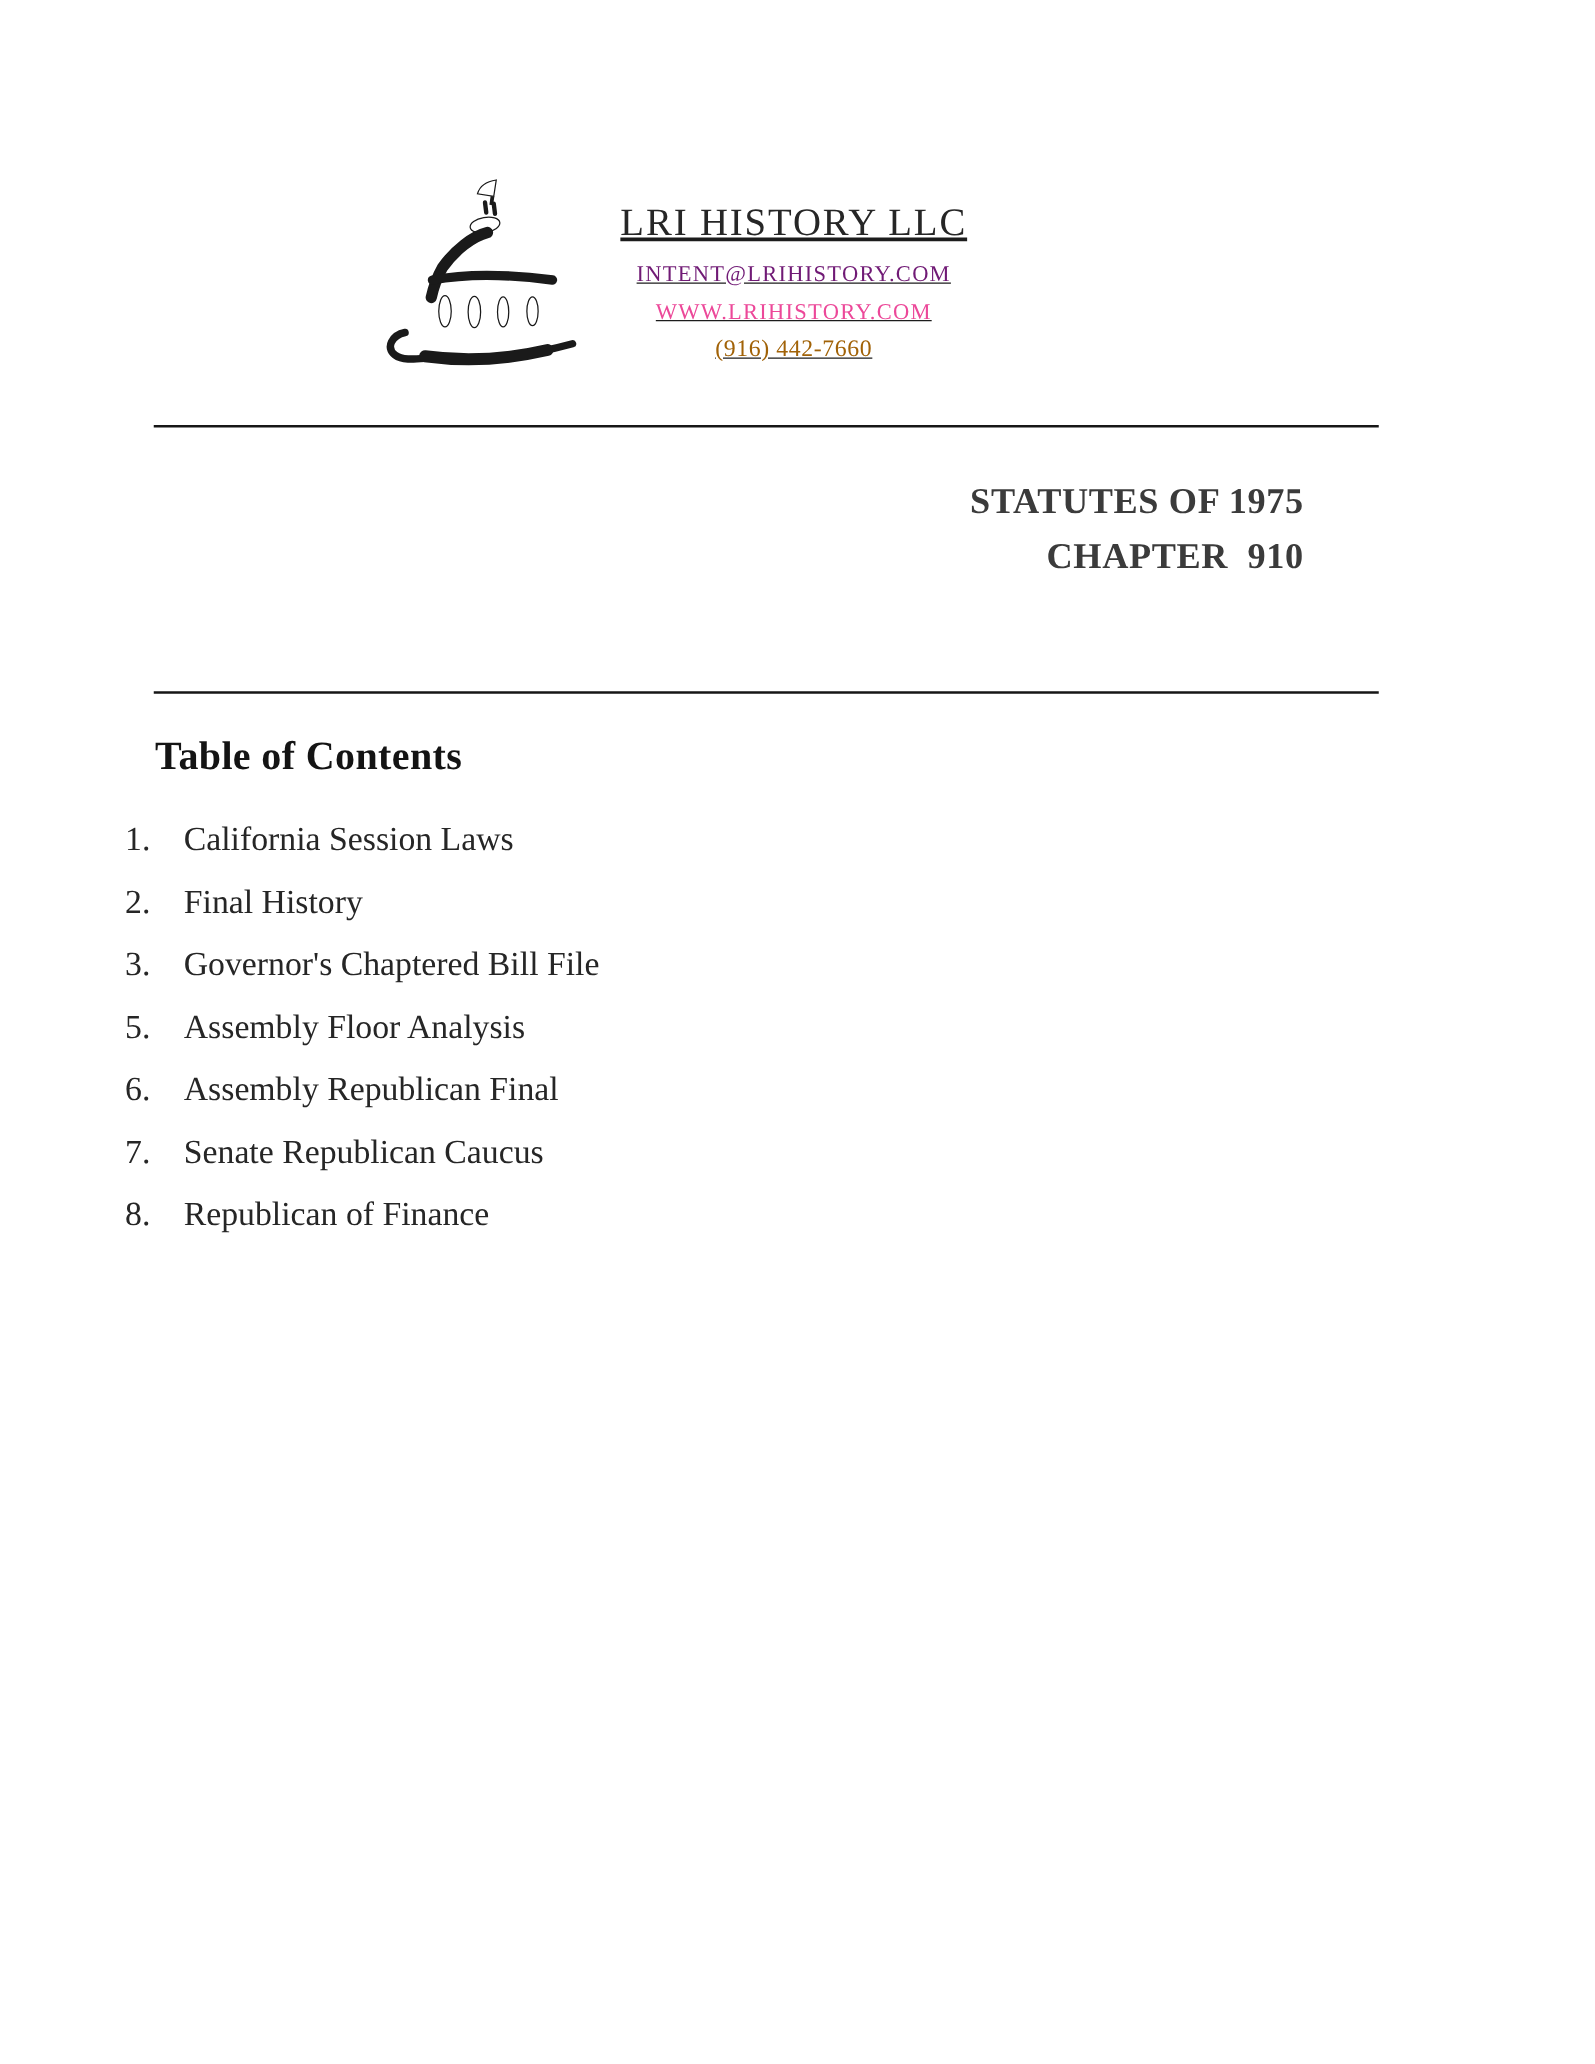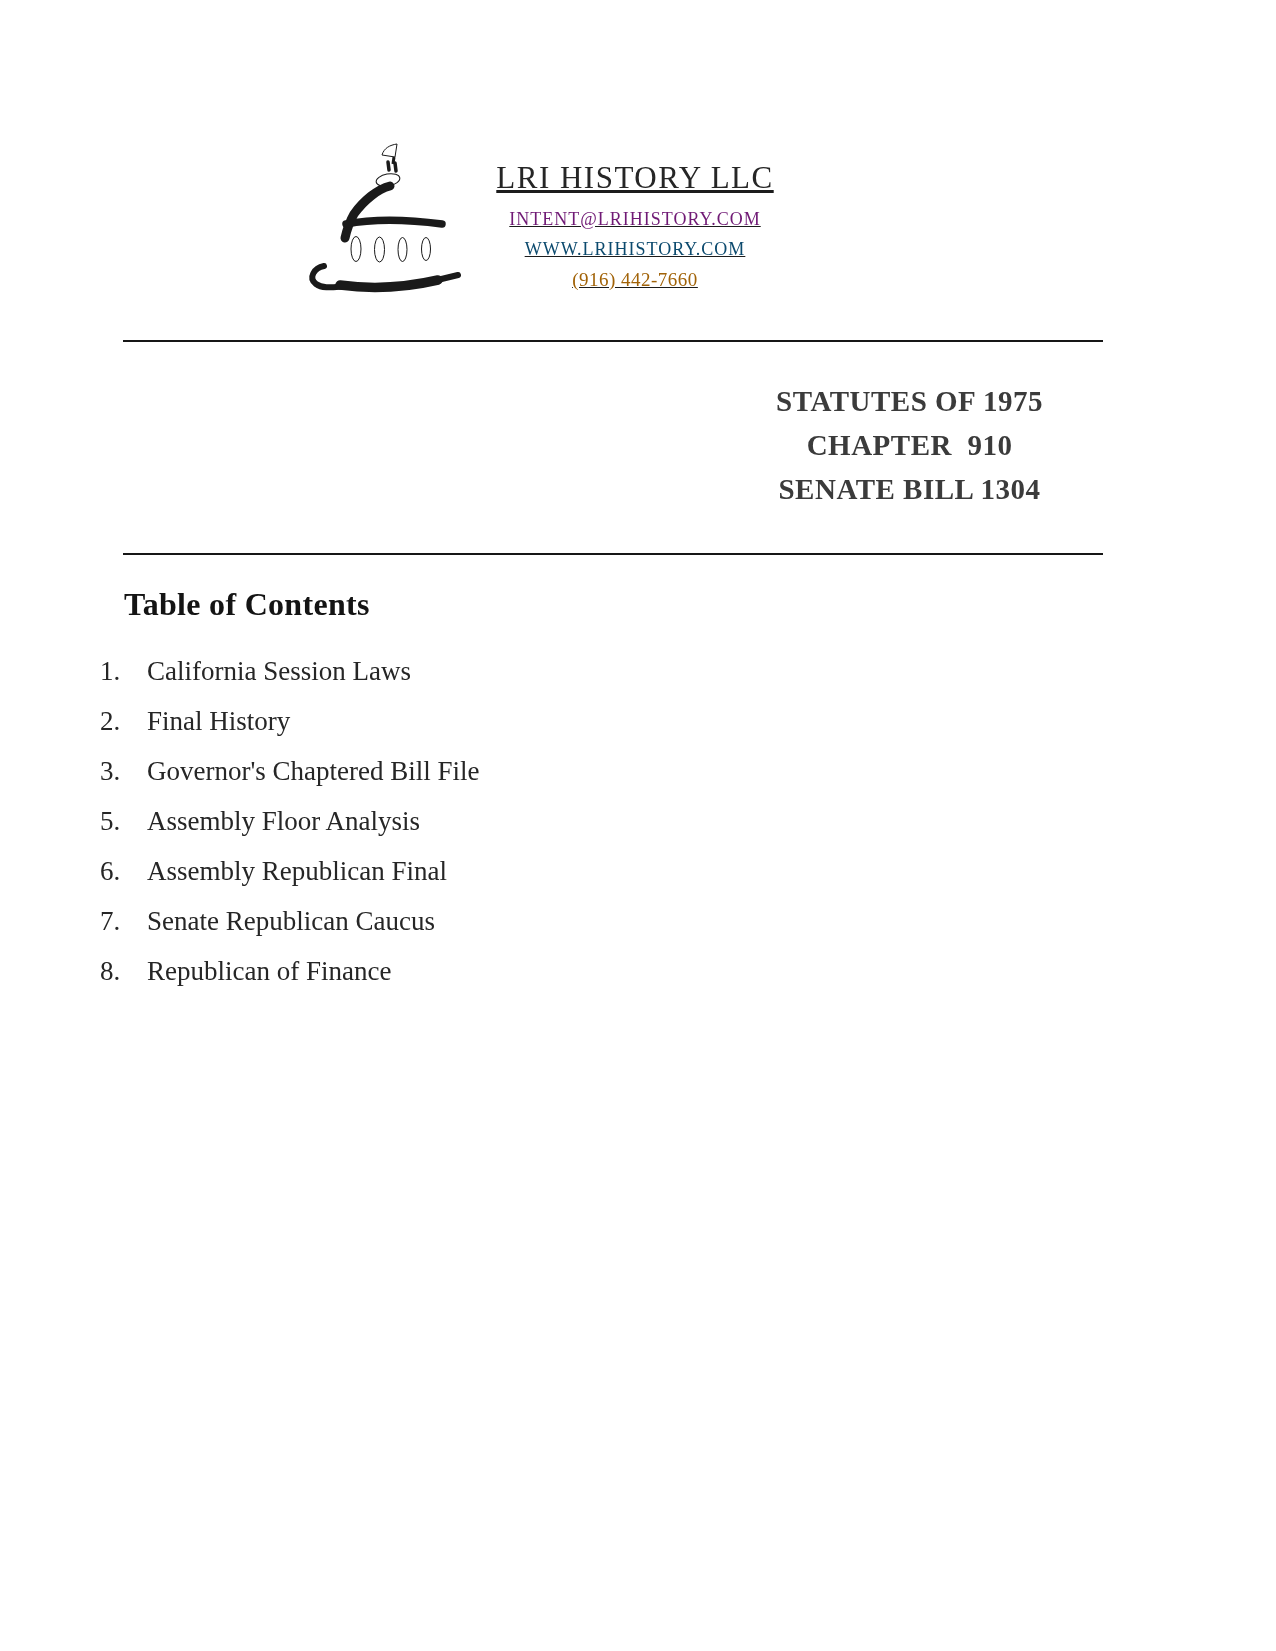--- a/index.html
+++ b/index.html
@@ -49,21 +49,21 @@
     margin-top: 13px;
     font-size: 18px;
     letter-spacing: 1px;
     color: #701a75;
     white-space: nowrap;
   }
   .company-website {
     margin-top: 9px;
     font-size: 18px;
     letter-spacing: 1px;
-    color: #0c4a6e;
+    color: #ec4899;
     white-space: nowrap;
   }
   .company-phone {
     margin-top: 9px;
     font-size: 19px;
     letter-spacing: 0.5px;
     color: #a16207;
     white-space: nowrap;
   }
 
@@ -83,21 +83,21 @@
     position: absolute;
     right: 233px;
     top: 379px;
     text-align: right;
     font-weight: bold;
     font-size: 29px;
     line-height: 44px;
     letter-spacing: 0.5px;
     color: #3b3b3b;
   }
-  .doc-info div { white-space: pre-wrap; text-align: center; }
+  .doc-info div { white-space: pre-wrap; }
 
   
   .toc-title {
     position: absolute;
     left: 124px;
     top: 586px;
     margin: 0;
     font-size: 32px;
     font-weight: bold;
     letter-spacing: 0.3px;
@@ -159,21 +159,20 @@
     <div class="company-email">INTENT@LRIHISTORY.COM</div>
     <div class="company-website">WWW.LRIHISTORY.COM</div>
     <div class="company-phone">(916) 442-7660</div>
   </header>
 
   <div class="rule rule-top"></div>
 
   <section class="doc-info">
     <div>STATUTES OF 1975</div>
     <div>CHAPTER  910</div>
-    <div>SENATE BILL 1304</div>
   </section>
 
   <div class="rule rule-bottom"></div>
 
   <h1 class="toc-title">Table of Contents</h1>
 
   <ol class="toc-list">
     <li class="toc-item">
       <span class="toc-num">1.</span><span class="toc-label">California Session Laws</span>
     </li>

